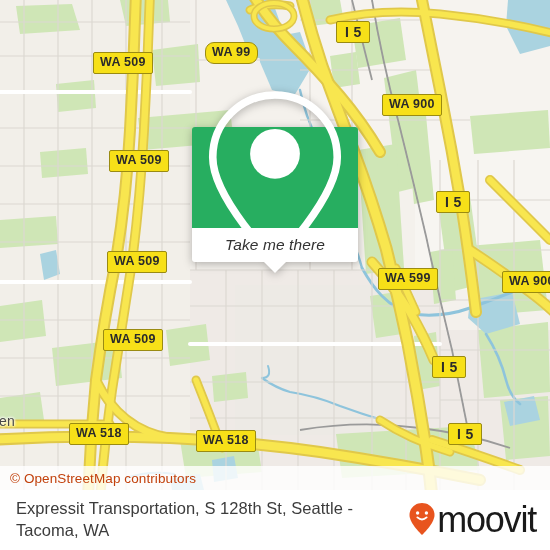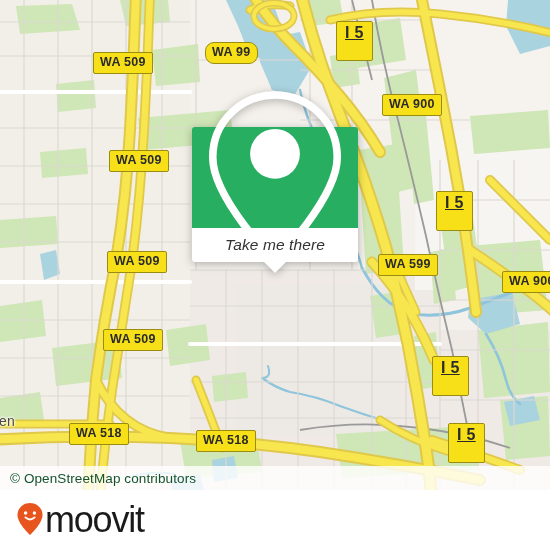--- a/index.html
+++ b/index.html
@@ -17,39 +17,39 @@
   }
   .map svg{display:block;width:550px;height:490px;}
 
   
   .attrib-bar{
     position:absolute;left:0;bottom:0;width:550px;height:24px;
     background:rgba(255,255,255,0.80);
     display:flex;align-items:center;
   }
   .attrib-bar span{
-    font-size:13.5px;color:#14532d;padding-left:10px;letter-spacing:0.1px;
+    font-size:13.5px;color:#c2410c;padding-left:10px;letter-spacing:0.1px;
   }
 
   
   .shield{
     position:absolute;
     background:#f7e018;
     border:1.6px solid #9a8b12;
     border-radius:2px;
     color:#2b2b2b;
     font-weight:bold;
     font-size:12.5px;
     line-height:1;
     padding:3px 6px 4px 6px;
     white-space:nowrap;
     letter-spacing:0.3px;
     box-sizing:border-box;
   }
-  .shield.small{font-size:16px;padding:3px 8px 19px 8px;text-decoration:underline;}
+  .shield.small{font-size:14px;padding:3px 8px 3px 8px;}
 
   
   .place-label{
     position:absolute;
     font-size:14px;color:#4a4a48;
     text-shadow:0 0 3px #fff,0 0 3px #fff,0 0 3px #fff;
     white-space:nowrap;
   }
 
   
@@ -301,21 +301,21 @@
 
     <div class="place-label" style="left:-4px;top:413px;">ien</div>
 
     <div class="shield" style="left:93px;top:52px;">WA 509</div>
     <div class="shield" style="left:205px;top:42px;border-radius:9px;">WA 99</div>
     <div class="shield small" style="left:336px;top:21px;">I 5</div>
     <div class="shield" style="left:382px;top:94px;">WA 900</div>
     <div class="shield" style="left:109px;top:150px;">WA 509</div>
     <div class="shield small" style="left:436px;top:191px;">I 5</div>
     <div class="shield" style="left:107px;top:251px;">WA 509</div>
-    <div class="shield" style="left:378px;top:254px;text-align:right;">WA 599</div>
+    <div class="shield" style="left:378px;top:268px;text-align:right;">WA 599</div>
     <div class="shield" style="left:502px;top:271px;">WA 900</div>
     <div class="shield" style="left:103px;top:329px;">WA 509</div>
     <div class="shield small" style="left:432px;top:356px;">I 5</div>
     <div class="shield small" style="left:448px;top:423px;">I 5</div>
     <div class="shield" style="left:69px;top:423px;">WA 518</div>
     <div class="shield" style="left:196px;top:430px;">WA 518</div>
 
     <div class="callout">
       <div class="callout-top">
         <svg class="pin-icon" viewBox="0 0 48 56">
@@ -328,20 +328,21 @@
       </div>
       <div class="callout-tail"></div>
     </div>
 
     <div class="attrib-bar">
       <span>© OpenStreetMap contributors</span>
     </div>
   </div>
 
   <div class="footer">
+    <div class="footer-title">Expressit Transportation, S 128th St, Seattle - Tacoma, WA</div>
     <div class="brand">
       <svg class="brand-pin" viewBox="0 0 28 34">
         <path d="M14 1 C7 1 1.5 6.3 1.5 13 C1.5 21.5 14 33 14 33 C14 33 26.5 21.5 26.5 13 C26.5 6.3 21 1 14 1 Z" fill="#e8541e"></path>
         <circle cx="9.6" cy="11" r="1.7" fill="#ffffff"></circle>
         <circle cx="18.4" cy="11" r="1.7" fill="#ffffff"></circle>
         <path d="M9.4 15.4 Q14 19.6 18.6 15.4" fill="none" stroke="#ffffff" stroke-width="1.9" stroke-linecap="round"></path>
       </svg>
       <div class="brand-word">moovit</div>
     </div>
   </div>

